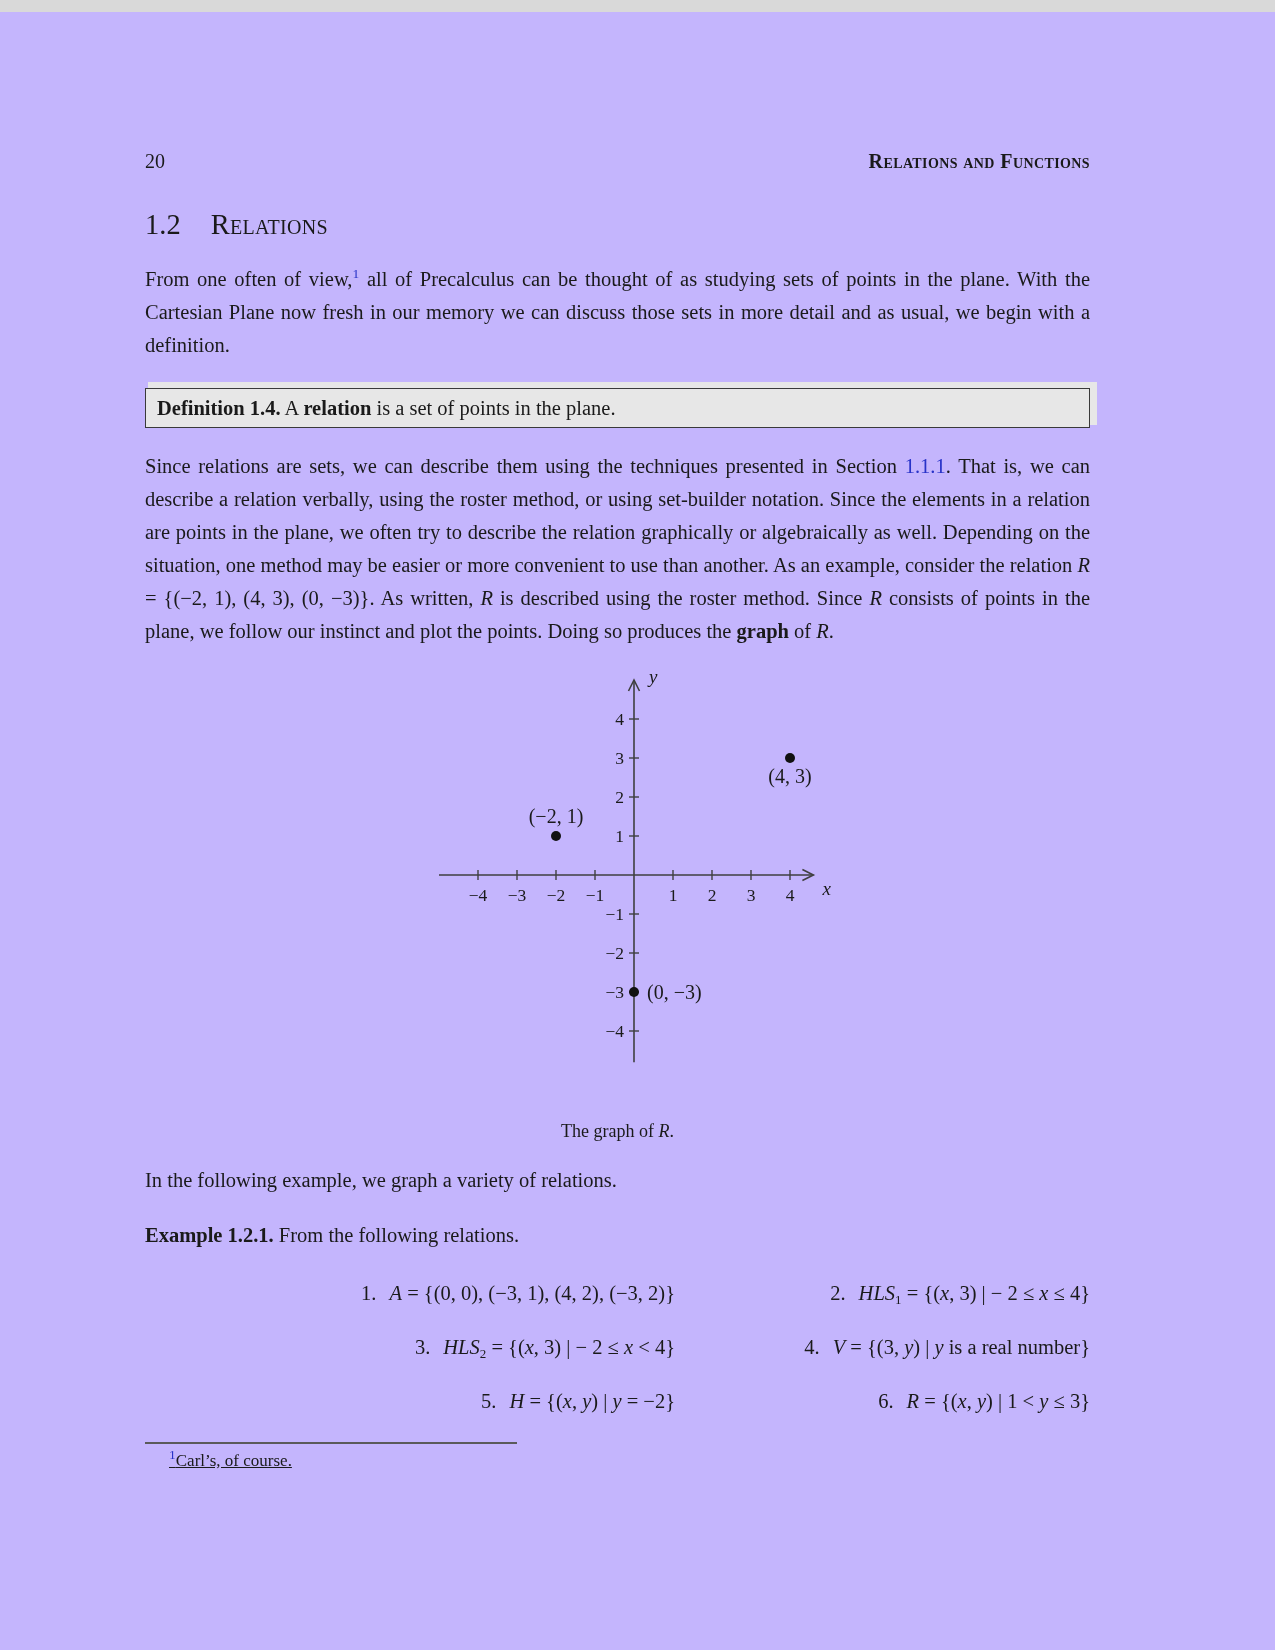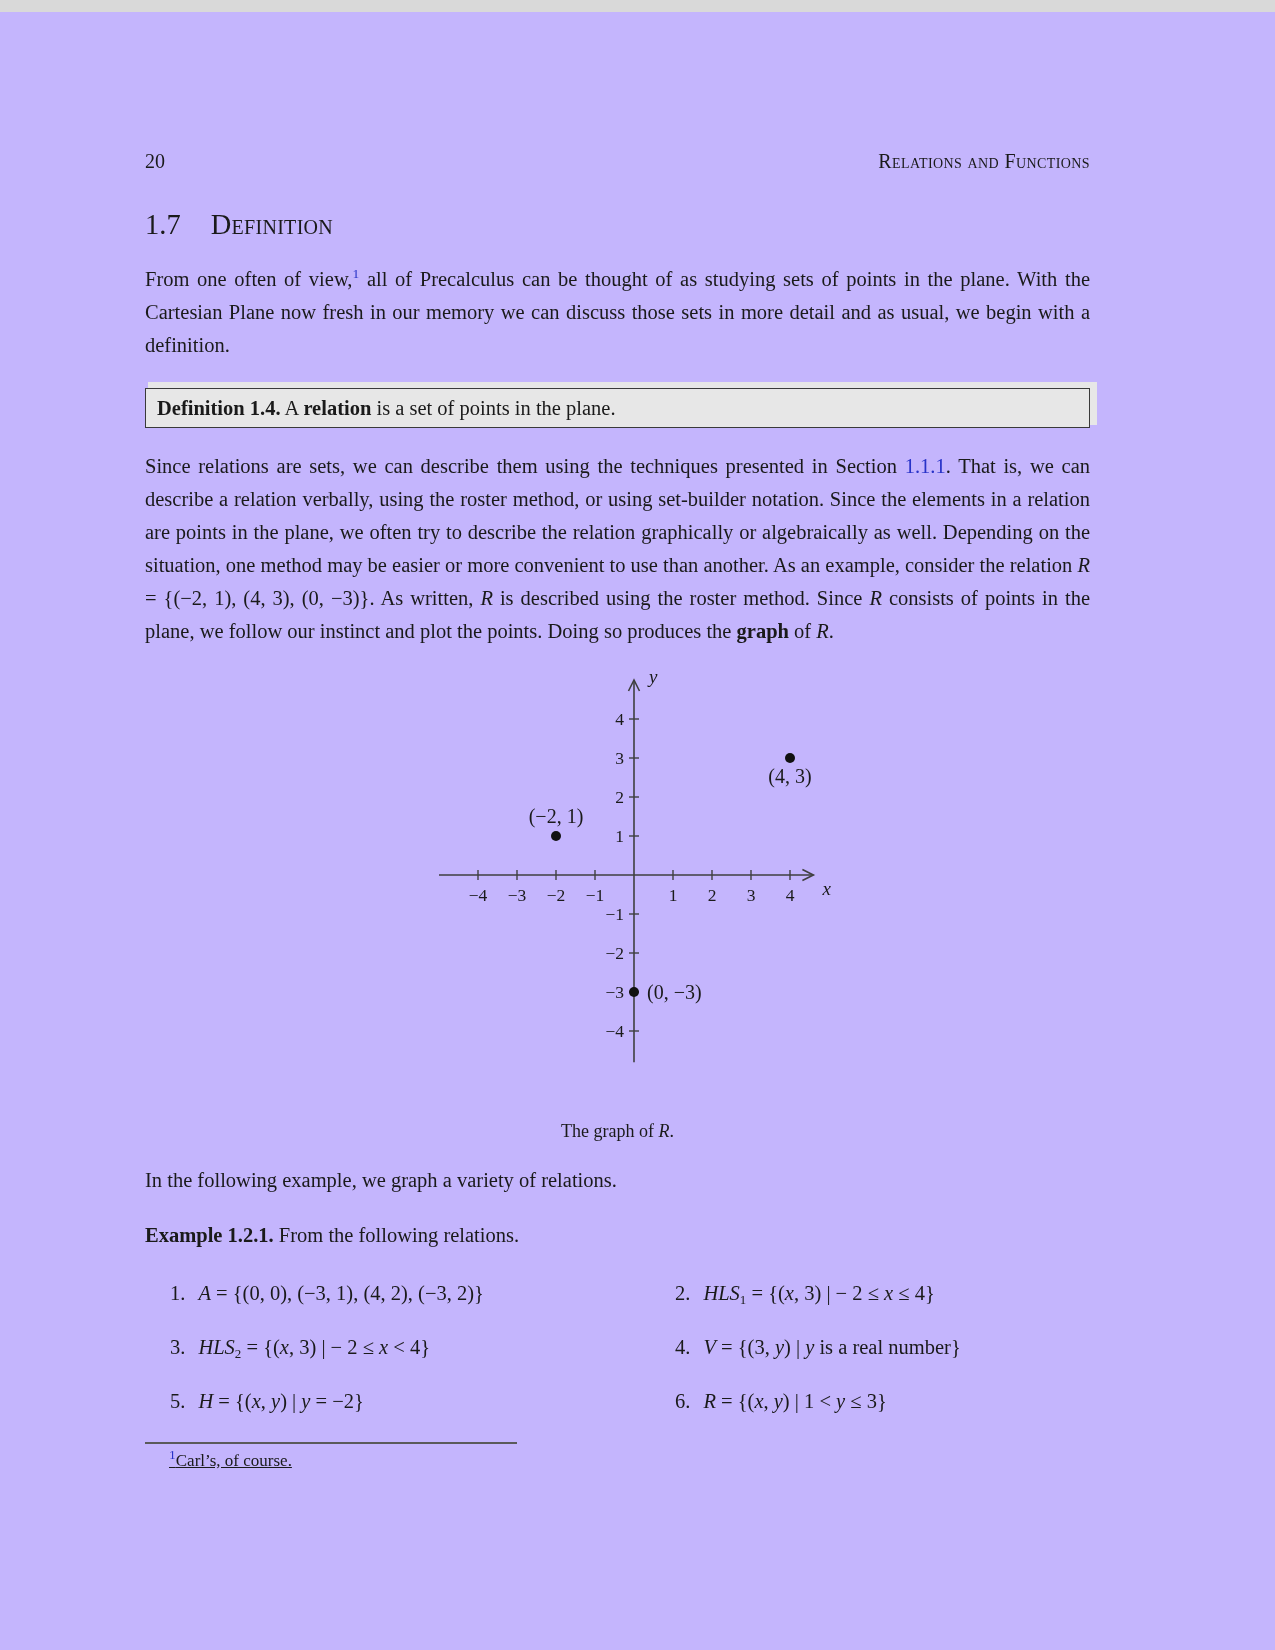--- a/index.html
+++ b/index.html
@@ -1,36 +1,36 @@
 <!DOCTYPE html>
 <html><head>
 <meta charset="utf-8">
 <style>
   html,body{margin:0;padding:0;background:#d9d9d9;}
   .page{width:1275px;height:1650px;background:#c4b5fd;position:relative;margin:12px auto;
         font-family:"Liberation Serif","DejaVu Serif",serif;color:#1a1a1a;overflow:hidden;}
   .content{position:absolute;left:145px;top:0;width:945px;}
   .header{display:flex;justify-content:space-between;align-items:baseline;padding-top:138px;font-size:20px;}
-  .running{font-variant:small-caps;letter-spacing:.4px;}
+  .running{font-variant:small-caps;letter-spacing:.4px;font-weight:bold;}
   .section-heading{margin-top:36px;font-size:28.5px;}
   .sec-num{margin-right:30px;}
   .sec-title{font-variant:small-caps;letter-spacing:.3px;}
   .body-text{margin:22px 0 0 0;font-size:20.5px;line-height:33px;text-align:justify;}
   .defbox{margin-top:26px;position:relative;}
   .defbox::before{content:"";position:absolute;left:3px;top:-6px;right:-7px;bottom:3px;background:#E7E7E7;}
   .defbox-inner{position:relative;border:1.6px solid #3a3a3a;background:#E7E7E7;padding:4px 11px;font-size:20.5px;line-height:30px;}
   .graph-wrap{margin-top:24px;margin-left:287px;width:450px;}
   #graph-svg{display:block;}
   #graph-svg text{font-family:"Liberation Serif","DejaVu Serif",serif;fill:#1a1a1a;}
   #graph-svg .tick{font-size:17.5px;}
   #graph-svg .ax-letter{font-size:19px;font-style:italic;}
   #graph-svg .pt-label{font-size:20px;}
   .caption{margin-top:4px;text-align:center;font-size:18px;}
   .example-head{text-align:left;}
-  .ex-grid{margin-top:30px;display:grid;grid-template-columns:505px 1fr;row-gap:28px;padding-left:25px;font-size:20.5px;}
+  .ex-grid{margin-top:30px;display:grid;grid-template-columns:505px 1fr;row-gap:28px;padding-left:25px;font-size:20.5px;text-align:right;}
   .ex-item{white-space:nowrap;}
   .ex-num{margin-right:13px;}
   .b{font-weight:bold;}
   .mi{font-style:italic;}
   .sub{font-size:13px;vertical-align:-4px;}
   .link{color:#2833C8;cursor:pointer;}
   .suplink{color:#2833C8;font-size:13.5px;vertical-align:super;line-height:0;cursor:pointer;}
   .footnote{position:absolute;left:145px;top:1430px;width:945px;font-size:17px;text-decoration:underline;}
   .fn-rule{width:372px;border-top:2px solid #5a5a5a;}
   .fn-text{margin-top:7px;margin-left:24px;}
@@ -40,21 +40,21 @@
 
 <div class="page">
   <div class="content">
 
     <div class="header">
       <span class="pagenum">20</span>
       <span class="running">Relations and Functions</span>
     </div>
 
     <div class="section-heading">
-      <span class="sec-num">1.7</span><span class="sec-title">Definition</span>
+      <span class="sec-num">1.2</span><span class="sec-title">Relations</span>
     </div>
 
     <p class="body-text"><span>From one often of view,</span><span class="suplink">1</span><span> all of Precalculus can be thought of as studying sets of points in the plane. With the Cartesian Plane now fresh in our memory we can discuss those sets in more detail and as usual, we begin with a definition.</span></p>
 
     <div class="defbox">
       <div class="defbox-inner"><span class="b">Definition 1.4.</span><span> A </span><span class="b">relation</span><span> is a set of points in the plane.</span></div>
     </div>
 
     <p class="body-text"><span>Since relations are sets, we can describe them using the techniques presented in Section </span><span class="link">1.1.1</span><span>. That is, we can describe a relation verbally, using the roster method, or using set-builder notation. Since the elements in a relation are points in the plane, we often try to describe the relation graphically or algebraically as well. Depending on the situation, one method may be easier or more convenient to use than another. As an example, consider the relation </span><span class="mi">R</span><span> = {(−2, 1), (4, 3), (0, −3)}. As written, </span><span class="mi">R</span><span> is described using the roster method. Since </span><span class="mi">R</span><span> consists of points in the plane, we follow our instinct and plot the points. Doing so produces the </span><span class="b">graph</span><span> of </span><span class="mi">R</span><span>.</span></p>
 

